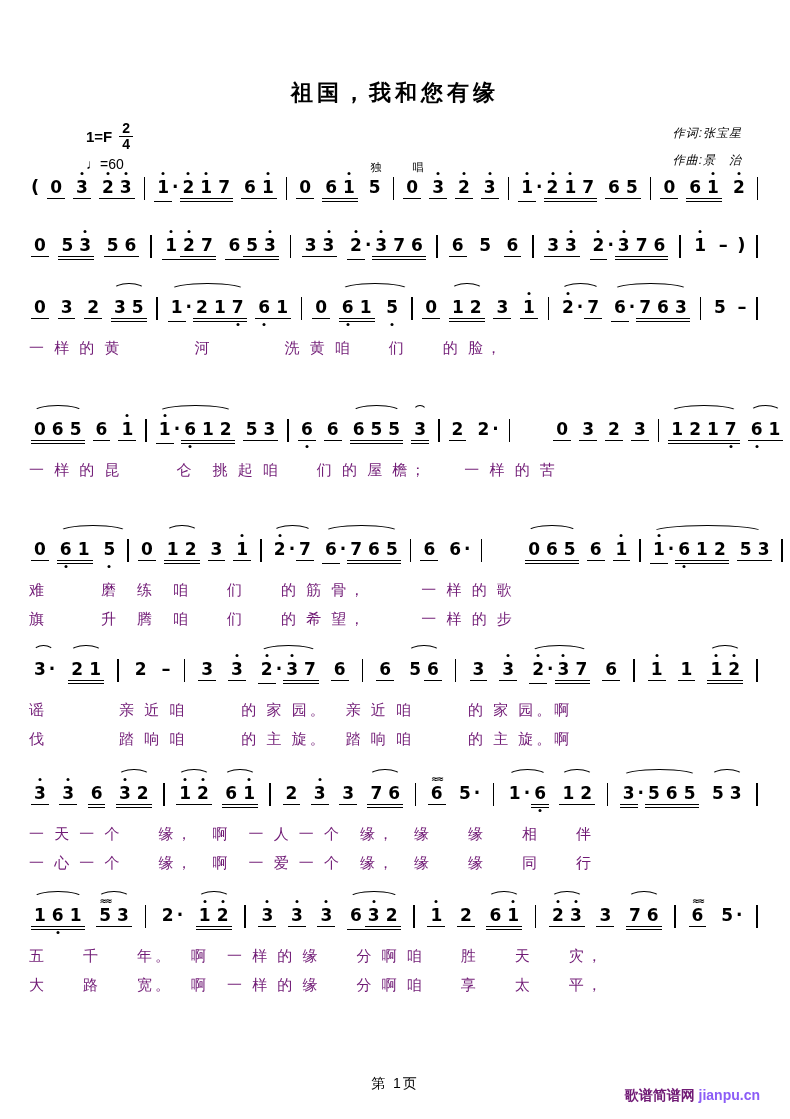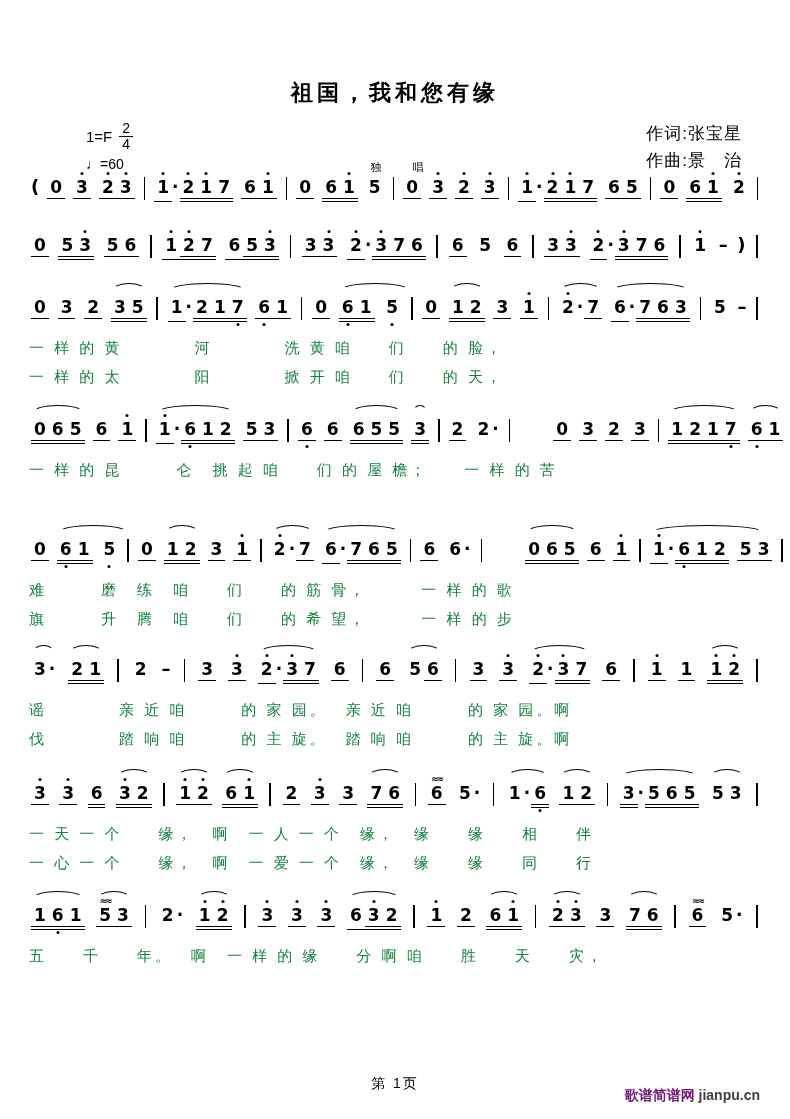--- a/index.html
+++ b/index.html
@@ -5,25 +5,25 @@
   html,body{margin:0;padding:0;background:#ffffff;}
   body{width:790px;height:1119px;position:relative;overflow:hidden;
        font-family:"Liberation Sans","DejaVu Sans",sans-serif;color:#000;}
   .page{position:absolute;inset:0;background:#fff;}
   .title{position:absolute;top:78px;left:0;width:100%;text-align:center;
          font-family:"DejaVu Serif","Liberation Serif",serif;
          font-weight:bold;font-size:22px;letter-spacing:4px;}
   .subtitle{position:absolute;top:127px;left:7px;width:100%;text-align:center;
             font-size:11px;letter-spacing:10px;margin-top:33px;}
   .keyblock{position:absolute;top:121px;left:86px;font-size:15px;}
-  .keyrow{display:flex;align-items:center;gap:7px;}
+  .keyrow{display:flex;align-items:center;gap:7px;font-weight:bold;}
   .frac{display:inline-flex;flex-direction:column;align-items:center;font-size:14px;line-height:15px;}
   .frac .num{border-bottom:1px solid #000;padding:0 3px;}
   .tempo{margin-top:4px;font-size:14px;}
-  .credits{position:absolute;top:120px;right:48px;text-align:right;font-size:17px;line-height:27px;letter-spacing:1px;}
+  .credits{position:absolute;top:120px;right:48px;text-align:right;font-size:12px;line-height:27px;letter-spacing:1px;font-style:italic;}
   #score{position:absolute;left:15px;top:0;width:760px;}
   .system{position:absolute;left:0;width:100%;}
   .notes-row{display:flex;justify-content:space-between;align-items:flex-start;padding:0 12px;}
   .grp{display:inline-flex;position:relative;margin:0 4px;}
   .tk{position:relative;display:inline-block;padding:0 3px;
       font:bold 17px "DejaVu Sans","Liberation Sans",sans-serif;line-height:22px;}
   .u1{border-bottom:1.6px solid #000;}
   .u2{border-bottom:4px double #000;}
   .hi::before{content:"";position:absolute;top:-4px;left:50%;transform:translateX(-50%);
               width:3px;height:3px;border-radius:50%;background:#000;}
@@ -31,28 +31,28 @@
              width:3px;height:3px;border-radius:50%;background:#000;}
   .orn::before{content:"\2248\2248";position:absolute;top:-14px;left:50%;transform:translateX(-50%);
                font-size:9px;font-weight:bold;letter-spacing:-2px;white-space:nowrap;}
   .slur::before{content:"";position:absolute;left:2px;right:2px;top:-13px;height:12px;
                 border:1.6px solid transparent;border-top-color:#000;border-radius:50%;}
   .slurw::before{right:-34px;}
   .aug{font:bold 17px "DejaVu Sans",sans-serif;line-height:22px;margin-right:1px;}
   .bar{width:1.6px;background:#000;height:23px;margin:1px 5px 0;flex:none;}
   .txt{font:bold 18px "DejaVu Sans",sans-serif;line-height:22px;margin:0 4px;}
   .gapc{flex:none;}
-  .lyric-row{padding:0 14px;font-size:15px;letter-spacing:3px;white-space:pre;color:#15803d;}
+  .lyric-row{padding:0 14px;font-size:15px;letter-spacing:3px;white-space:pre;color:#701a75;}
   .ly1{margin-top:17px;}
   .ly2{margin-top:10px;}
   .pagenum{position:absolute;top:1031px;left:0;width:100%;text-align:center;
            font-size:14px;letter-spacing:2px;margin-top:44px;}
   .watermark{position:absolute;top:1087px;right:30px;font-size:14px;font-weight:bold;}
   .wm-site{color:#701a75;}
-  .wm-url{color:#404040;}
+  .wm-url{color:#8b5cf6;}
 </style>
 </head>
 <body>
 
 <div class="page">
 
   <div class="title">祖国，我和您有缘</div>
   <div class="subtitle">独　唱</div>
 
   <div class="keyblock">
@@ -280,21 +280,20 @@
             <span class="tk u2">3</span>
           </span>
           <span class="bar"></span>
           <span class="grp">
             <span class="tk">5</span>
           </span>
           <span class="txt">–</span>
           <span class="bar"></span>
         </div>
         <div class="lyric-row ly1">一 样 的 黄　　　　河　　　　洗 黄 咱　　们　　的 脸，</div>
-        <div class="lyric-row ly2">一 样 的 太　　　　阳　　　　掀 开 咱　　们　　的 天，</div>
       </div>
       <div class="system" style="top: 418px;">
         <div class="notes-row">
           <span class="grp slur">
             <span class="tk u2">0</span>
             <span class="tk u2">6</span>
             <span class="tk u2">5</span>
           </span>
           <span class="grp">
             <span class="tk u1">6</span>
@@ -648,20 +647,21 @@
           <span class="grp">
             <span class="tk u1 orn">6</span>
           </span>
           <span class="grp">
             <span class="tk">5</span>
             <span class="aug">·</span>
           </span>
           <span class="bar"></span>
         </div>
         <div class="lyric-row ly1">五　　千　　年。　啊　一 样 的 缘　　分 啊 咱　　胜　　天　　灾，</div>
+        <div class="lyric-row ly2">大　　路　　宽。　啊　一 样 的 缘　　分 啊 咱　　享　　太　　平，</div>
       </div>
     </div>
 
   <div class="pagenum">第 1页</div>
 
   <div class="watermark">
     <span class="wm-site">歌谱简谱网 </span><span class="wm-url">jianpu.cn</span>
   </div>
 </div>
 

